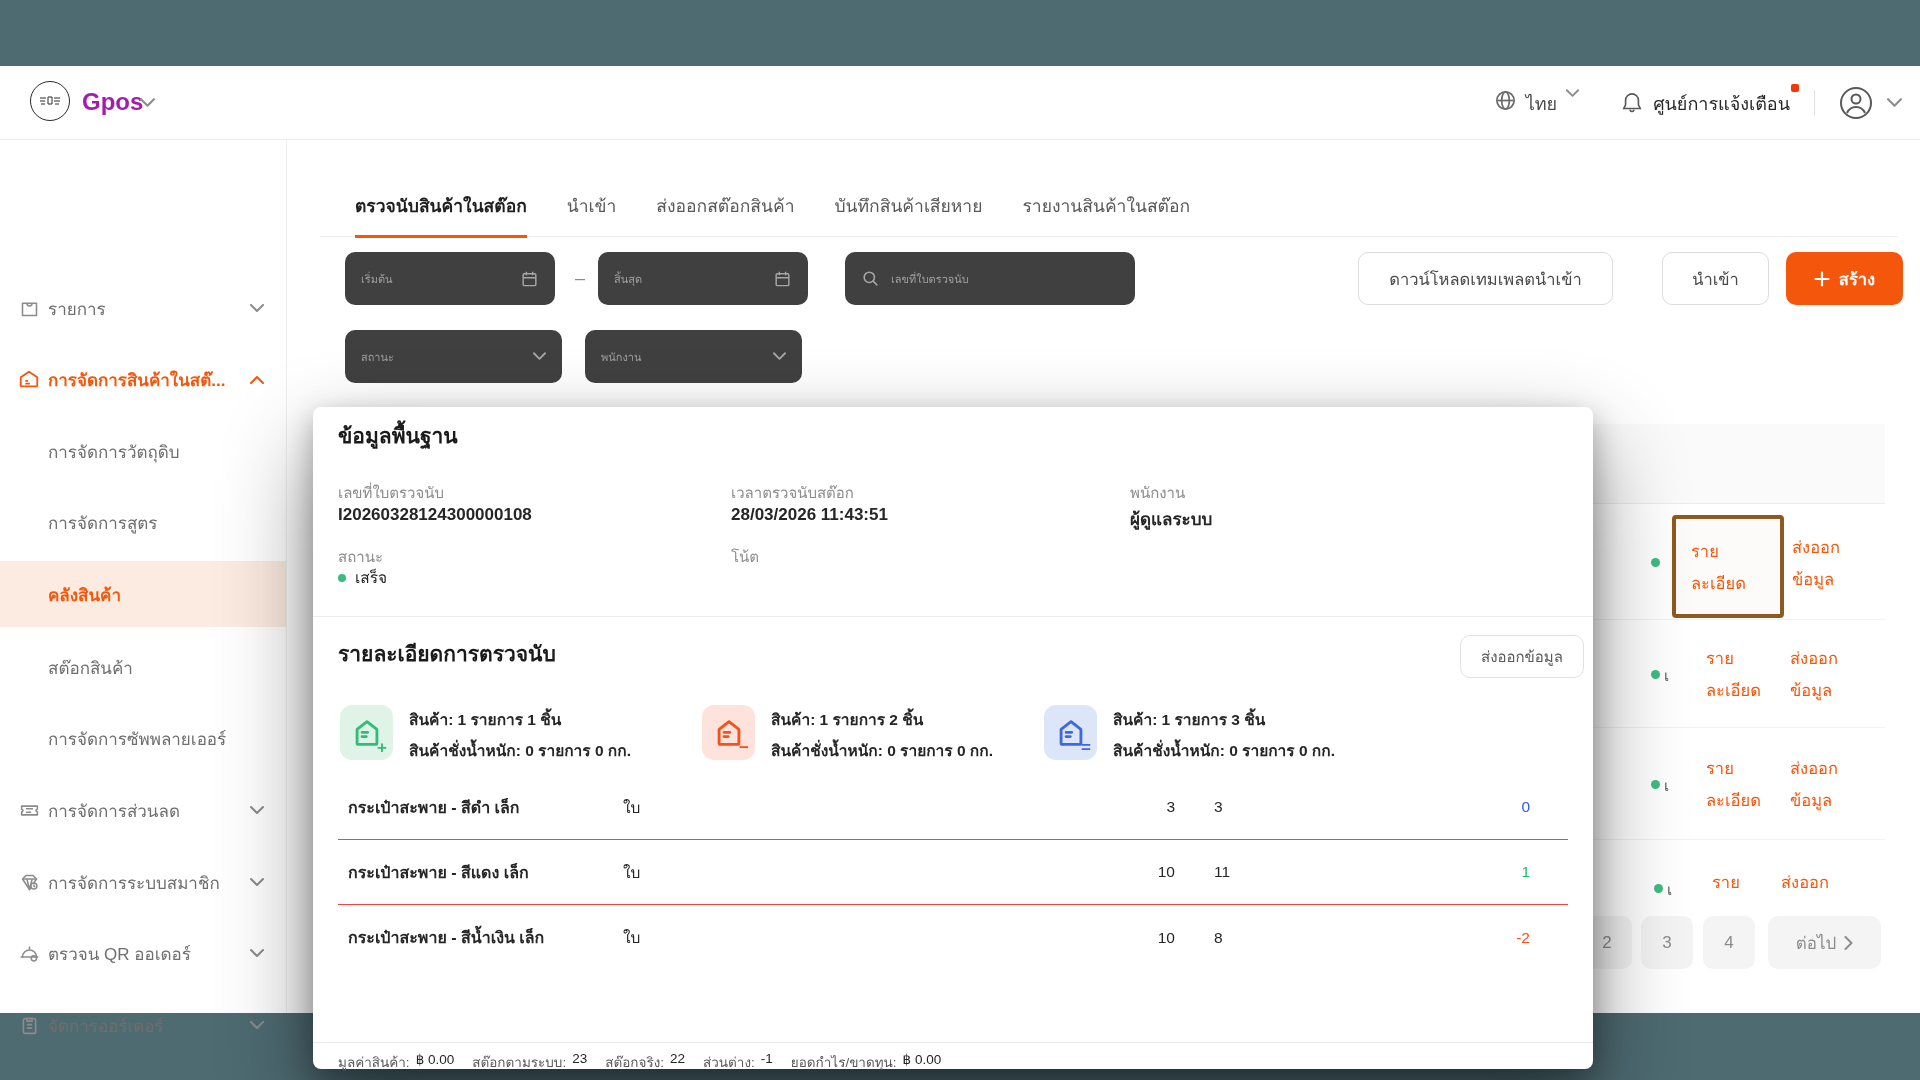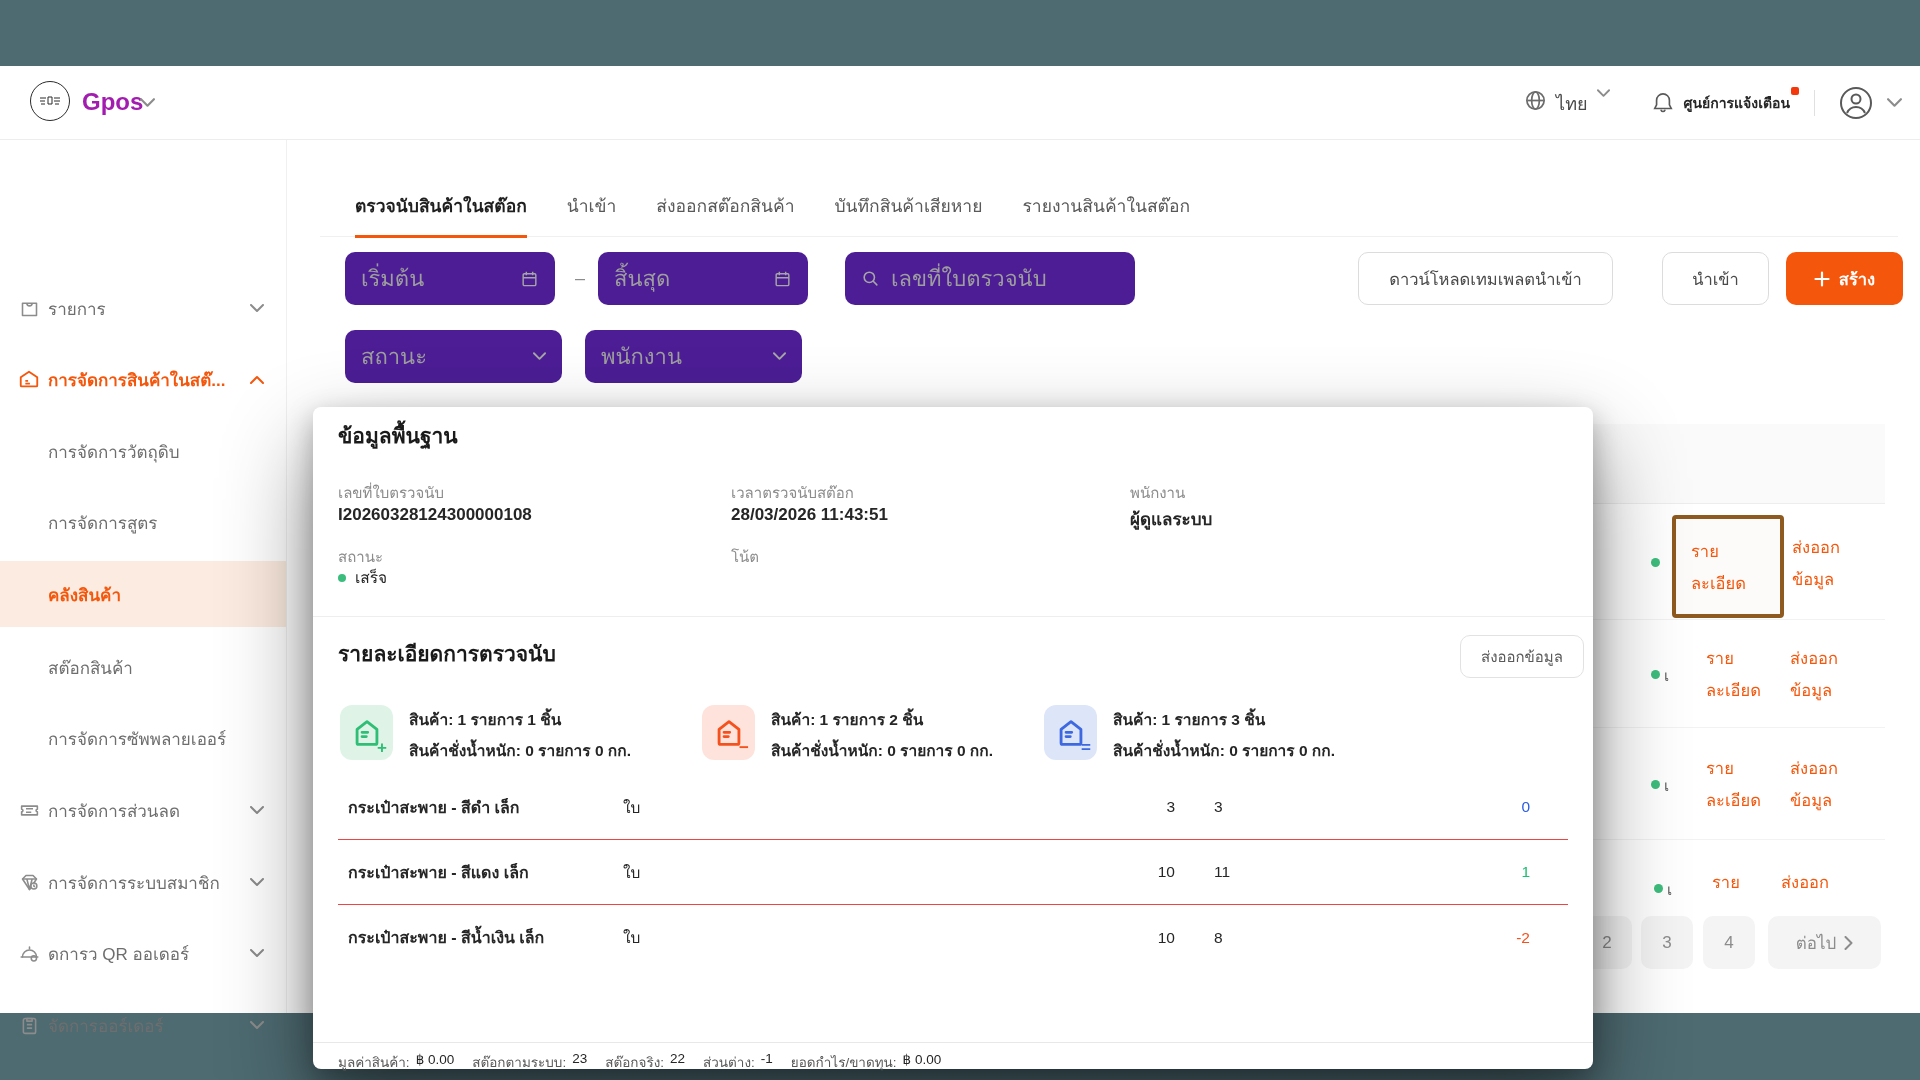--- a/index.html
+++ b/index.html
@@ -14,21 +14,21 @@
 
   
   .appbar { left:0; top:66px; width:1920px; height:74px; background:#fff; border-bottom:1px solid #ededed; z-index:6; }
   .brand-logo { left:30px; top:15px; width:40px; height:40px; border:1.6px solid #2b2b2b; border-radius:50%; display:flex; align-items:center; justify-content:center; color:#2b2b2b; }
   .brand-name { left:82px; top:22px; font-size:24px; font-weight:700; color:#a21caf; }
   .icon { display:inline-flex; align-items:center; justify-content:center; }
   .chev { color:#8c8c8c; }
   .hdr-right { right:18px; top:0; height:74px; display:flex; align-items:center; gap:14px; }
   .lang { display:flex; align-items:flex-start; gap:9px; color:#4a4a4a; font-size:18px; }
   .notif { display:flex; align-items:center; gap:10px; margin-left:28px; position:relative; }
-  .notif-label { font-size:14px; font-weight:700; color:#262626; position:relative; }
+  .notif-label { font-size:18px; font-weight:400; color:#262626; position:relative; }
   .red-dot { position:absolute; right:-9px; top:-5px; width:8px; height:8px; background:#f4380b; border-radius:2px; }
   .vdiv { width:1px; height:26px; background:#e0e0e0; margin:0 10px; }
 
   
   .sidebar { left:0; top:140px; width:287px; height:873px; background:#fff; border-right:1px solid #f0f0f0; z-index:6; }
   .nav-item { position:absolute; left:0; width:287px; height:44px; display:flex; align-items:center; cursor:pointer; }
   .nav-ic { position:absolute; left:18px; width:22px; height:22px; color:#8c8c8c; }
   .nav-lb { position:absolute; left:48px; font-size:17px; color:#6e6e6e; white-space:nowrap; }
   .nav-chev { position:absolute; left:250px; }
   .nav-item.orange .nav-ic, .nav-item.orange .nav-lb, .nav-item.orange .nav-chev { color:#f4570c; font-weight:700; }
@@ -36,21 +36,21 @@
   .nav-sub .nav-lb { left:48px; }
   .nav-item.sel .nav-lb { color:#f4570c; font-weight:700; }
 
   
   .tabs { left:355px; top:192px; display:flex; gap:40px; z-index:4; }
   .tab { font-size:17.5px; color:#595959; padding-bottom:15px; cursor:pointer; white-space:nowrap; }
   .tab.active { color:#1f1f1f; font-weight:700; border-bottom:3.5px solid #f4570c; }
   .tabs-divider { left:320px; top:236px; width:1578px; height:1px; background:#f0f0f0; z-index:3; }
 
   
-  .pill { position:absolute; height:53px; background:#4c1d95; border-radius:10px; display:flex; align-items:center; padding:0 16px; color:#9e9e9e; font-size:22px; z-index:4; }
+  .pill { position:absolute; height:53px; background:#404040; border-radius:10px; display:flex; align-items:center; padding:0 16px; color:#9e9e9e; font-size:11px; z-index:4; }
   .pill .ph { flex:1; }
   .pill .tail-ic { color:#a6a6a6; }
   .dash { left:563px; top:252px; width:34px; height:53px; display:flex; align-items:center; justify-content:center; color:#8c8c8c; font-size:18px; z-index:4; }
   .btn { position:absolute; height:53px; border-radius:10px; display:flex; align-items:center; justify-content:center; font-size:16.5px; cursor:pointer; z-index:4; }
   .btn-outline { background:#fff; border:1px solid #dcdcdc; color:#4a4a4a; }
   .btn-primary { background:#f4570c; border:none; color:#fff; font-weight:600; gap:9px; }
 
   
   .frag { z-index:4; }
   .frag-band { left:1593px; top:424px; width:292px; height:80px; background:#fafafa; border-bottom:1px solid #ededed; }
@@ -250,21 +250,21 @@
 
     <div class="nav-item" style="top:791px;">
       <span class="nav-ic icon">
           <svg width="21" height="21" viewBox="0 0 24 24" fill="none" stroke="currentColor" stroke-width="1.8" stroke-linecap="round">
             <path d="M4 16a8 8 0 0116 0"></path>
             <path d="M2.5 16h19"></path>
             <path d="M12 6.5v-2"></path>
             <circle cx="17" cy="17.5" r="3"></circle>
           </svg>
         </span>
-      <span class="nav-lb">ดการว QR ออเดอร์</span>
+      <span class="nav-lb">ตรวจน QR ออเดอร์</span>
       <span class="nav-chev icon chev">
           <svg width="14" height="9" viewBox="0 0 14 9">
             <path d="M1 1l6 6 6-6" fill="none" stroke="currentColor" stroke-width="2" stroke-linecap="round" stroke-linejoin="round"></path>
           </svg>
         </span>
     </div>
 
     <div class="nav-item" style="top:863px;">
       <span class="nav-ic icon">
           <svg width="21" height="21" viewBox="0 0 24 24" fill="none" stroke="currentColor" stroke-width="1.8" stroke-linejoin="round">

